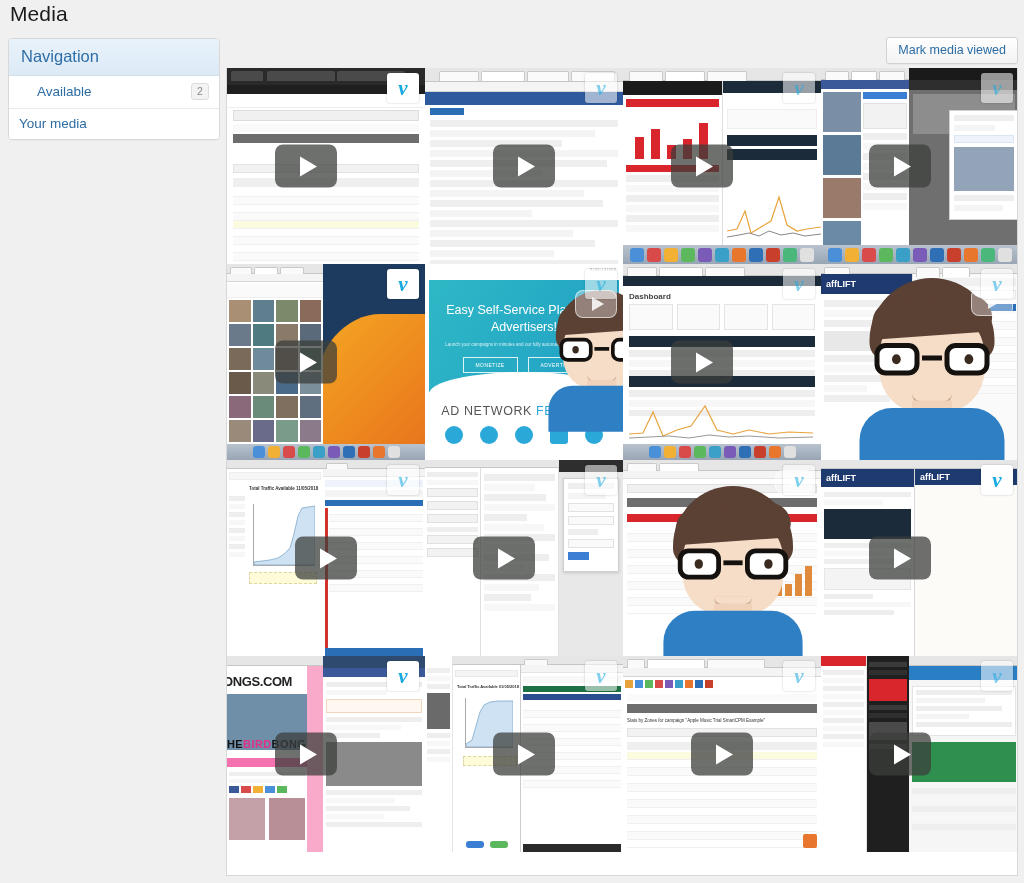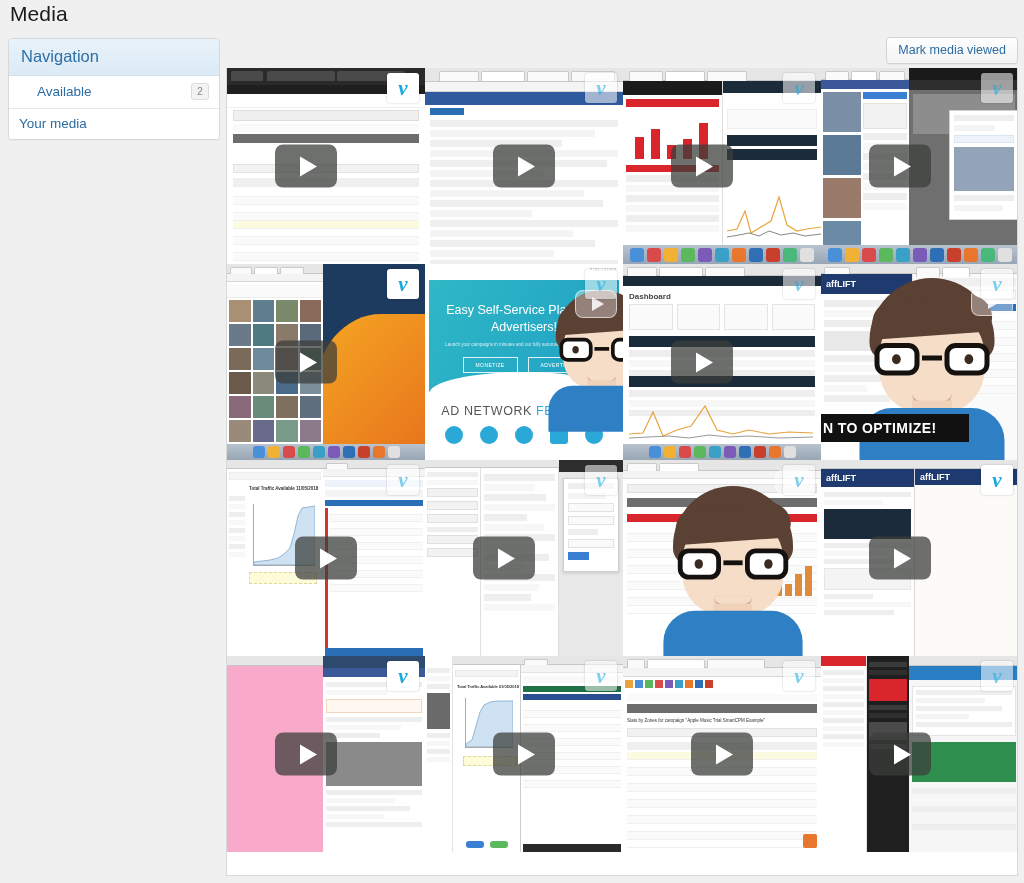--- a/index.html
+++ b/index.html
@@ -751,21 +751,20 @@
               <div class="lens l"></div>
                 <div class="lens r"></div>
                 <div class="bridge"></div>
               <div class="pupil l"></div>
                 <div class="pupil r"></div>
             </div>
             <div class="mouth"></div>
               <div class="neck"></div>
               <div class="body"></div>
           </div>
-          <div class="banner-black" style="left:-2px;bottom:18px;width:150px;">N TO OPTIMIZE!</div>
           <div class="vimeo-badge pale">
               <span>v</span>
             </div>
           <div class="play-btn ghost" style="left:auto;right:6px;top:24px;transform:none;width:42px;height:28px;">
             <div class="play-tri" style="border-top-width:7px;border-bottom-width:7px;border-left-width:12px;"></div>
           </div>
         </div>
       </div>
 
       <div class="cell">
@@ -963,20 +962,45 @@
           <div class="play-btn shift-left">
               <div class="play-tri"></div>
             </div>
         </div>
       </div>
 
       <div class="cell">
         <div class="thumb" style="background:#fff;">
           <div class="pinkpage" style="left:0;top:0;width:96px;bottom:0;">
             <div class="browser-chrome light" style="height:10px;width:96px;"></div>
+            <div style="position:absolute;left:0;top:10px;width:80px;bottom:0;background:#fff;">
+              <div style="position:absolute;left:-4px;top:8px;font-size:13px;font-weight:bold;color:#222;letter-spacing:-.4px;">ONGS.COM</div>
+              <div style="position:absolute;left:0;right:0;top:28px;height:56px;background:#6f8fa8;"></div>
+              <div class="banner-black" style="left:-4px;top:70px;width:92px;height:16px;background:transparent;font-size:11px;">
+                <span style="color:#111">HE </span>
+                  <span style="color:#e0318a">BIRD</span>
+                  <span style="color:#111"> BONG</span>
+              </div>
+              <div style="position:absolute;left:0;right:0;top:92px;height:9px;background:#f472b0;"></div>
+              <div style="position:absolute;left:2px;top:106px;right:2px;">
+                <div class="row-line" style="height:4px"></div>
+                  <div class="row-line alt" style="height:4px;width:70%"></div>
+                <div style="display:flex;gap:2px;margin:3px 0;">
+                  <i style="width:10px;height:7px;background:#3b5998;display:block;"></i>
+                  <i style="width:10px;height:7px;background:#d94a4a;display:block;"></i>
+                  <i style="width:10px;height:7px;background:#f2b134;display:block;"></i>
+                  <i style="width:10px;height:7px;background:#4a90d9;display:block;"></i>
+                  <i style="width:10px;height:7px;background:#5cb85c;display:block;"></i>
+                </div>
+              </div>
+              <div style="position:absolute;left:2px;top:132px;right:2px;display:flex;gap:4px;">
+                <div style="flex:1;height:42px;background:#c4a0a8;"></div>
+                <div style="flex:1;height:42px;background:#b88f96;"></div>
+              </div>
+            </div>
           </div>
           <div style="position:absolute;left:96px;top:0;right:0;bottom:0;background:#fff;">
             <div style="position:absolute;left:0;right:0;top:0;height:12px;background:#2e4a6e;"></div>
             <div style="position:absolute;left:0;right:0;top:12px;height:9px;background:#3b5998;"></div>
             <div style="position:absolute;left:3px;top:26px;right:3px;">
               <div class="row-line" style="height:5px"></div>
                 <div class="row-line alt" style="height:5px;width:64%"></div>
               <div style="height:14px;background:#fff7f0;border:1px solid #f0d8c0;margin:4px 0;"></div>
               <div class="row-line" style="height:5px"></div>
                 <div class="row-line alt" style="height:5px;width:78%"></div>

